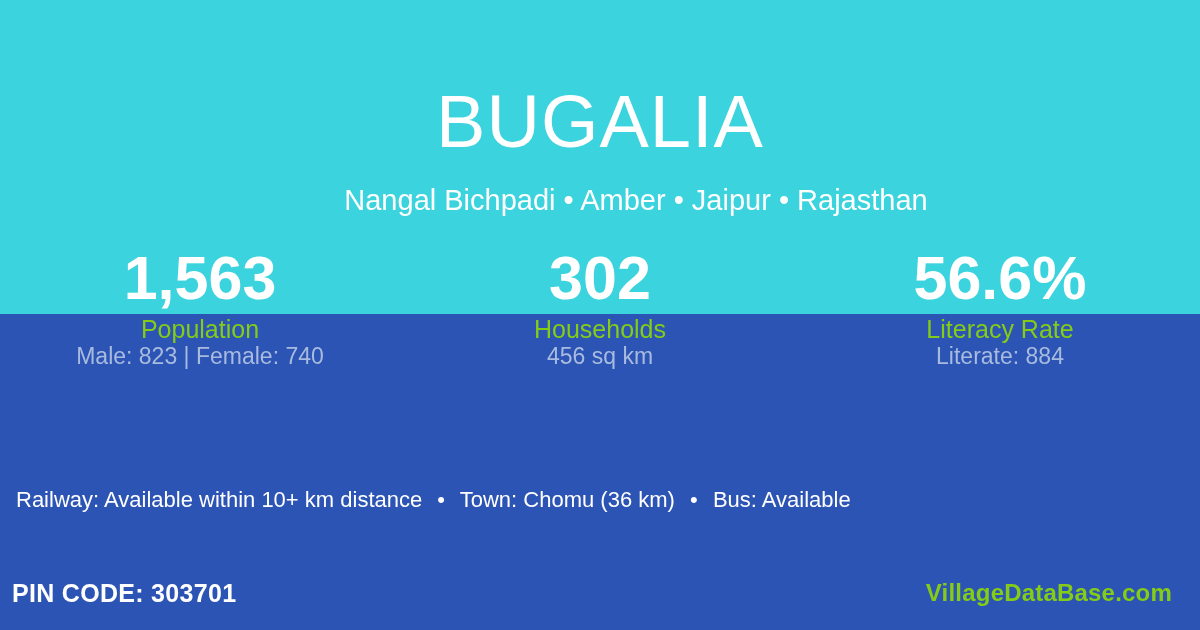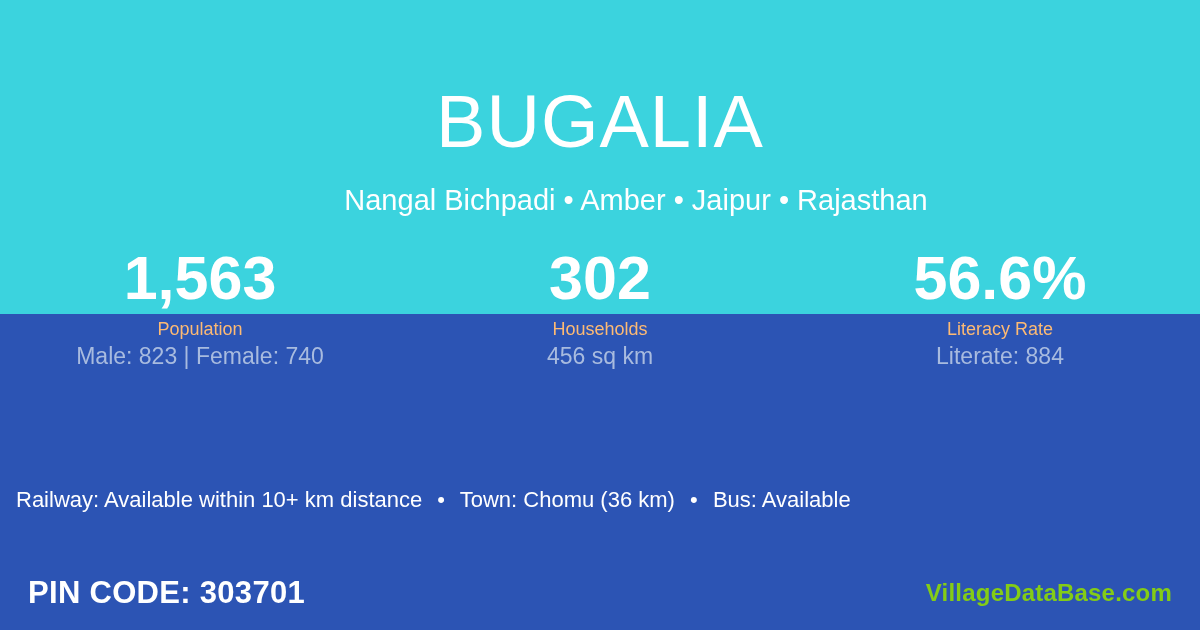--- a/index.html
+++ b/index.html
@@ -68,24 +68,24 @@
   }
   .stat-value {
     font-size: 61px;
     line-height: 70px;
     font-weight: bold;
     color: #ffffff;
     letter-spacing: 0px;
   }
   .stat-label {
     margin-top: 1px;
-    font-size: 18px;
+    font-size: 25px;
     line-height: 31px;
     font-weight: normal;
-    color: #fdba74;
+    color: #84cc16;
   }
   .stat-sub {
     margin-top: 0;
     font-size: 23px;
     line-height: 22px;
     font-weight: normal;
     color: #a8bbdf;
     text-align: center;
   }
   
@@ -110,22 +110,22 @@
     position: absolute;
     left: 0;
     top: 573px;
     width: 1200px;
     height: 40px;
     display: flex;
     align-items: center;
     justify-content: space-between;
   }
   .pin-code {
-    padding-left: 28px;
-    font-size: 31px;
+    padding-left: 12px;
+    font-size: 25px;
     line-height: 34px;
     font-weight: bold;
     color: #ffffff;
     letter-spacing: 0.3px;
   }
   .brand {
     padding-right: 28px;
     font-size: 24px;
     line-height: 34px;
     font-weight: bold;

